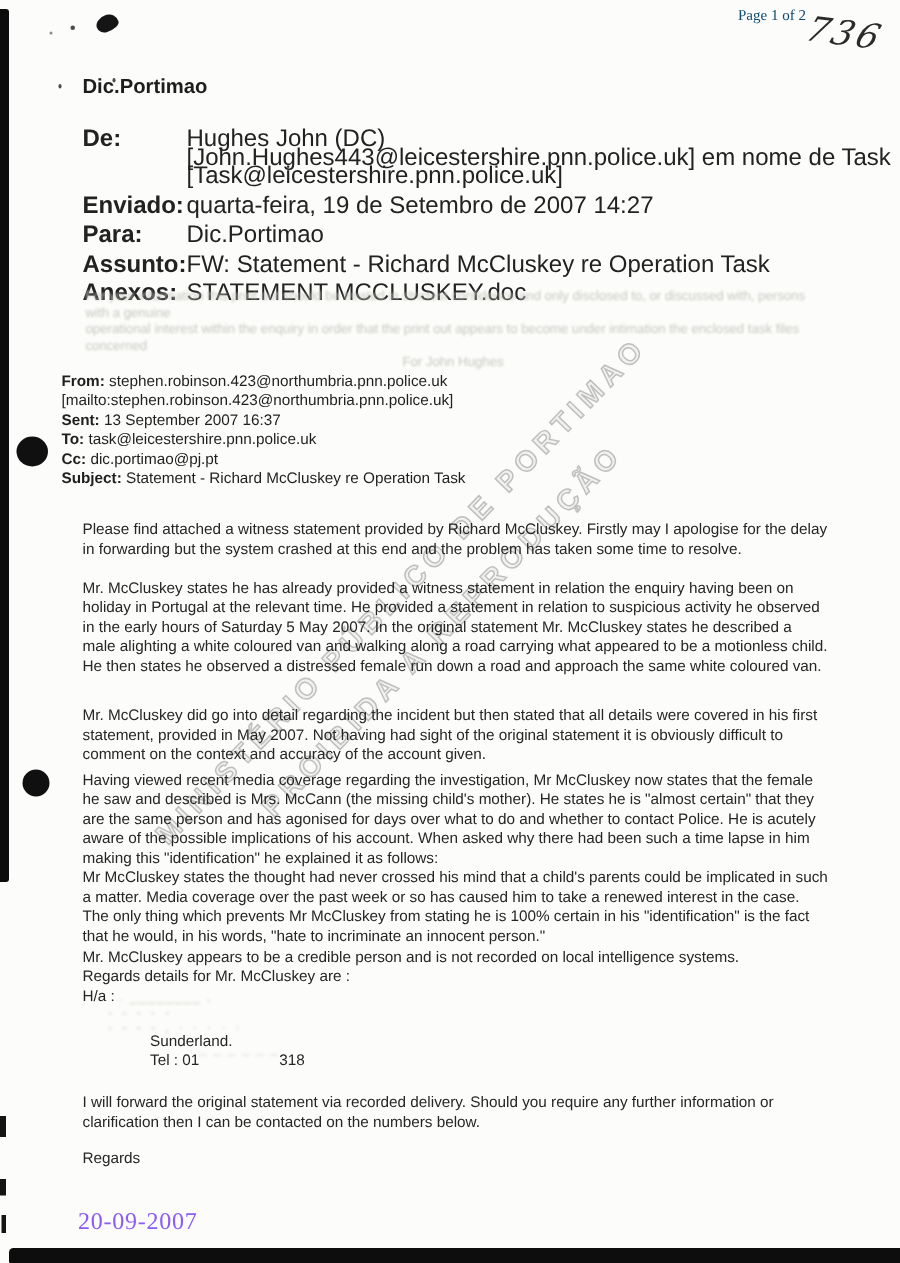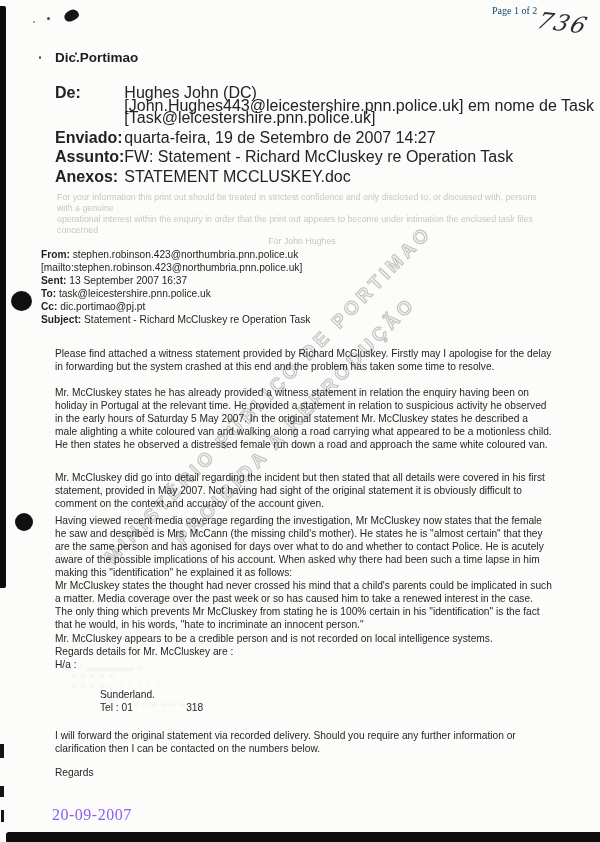--- a/index.html
+++ b/index.html
@@ -92,20 +92,24 @@
       <td>
         <div>Hughes John (DC) [John.Hughes443@leicestershire.pnn.police.uk] em nome de Task</div>
         <div>[Task@leicestershire.pnn.police.uk]</div>
       </td>
     </tr>
     <tr>
       <td class="lbl">Enviado:</td>
       <td>quarta-feira, 19 de Setembro de 2007 14:27</td>
     </tr>
     <tr>
+      <td class="lbl">Para:</td>
+      <td>Dic.Portimao</td>
+    </tr>
+    <tr>
       <td class="lbl">Assunto:</td>
       <td>FW: Statement - Richard McCluskey re Operation Task</td>
     </tr>
     <tr>
       <td class="lbl">Anexos:</td>
       <td>STATEMENT MCCLUSKEY.doc</td>
     </tr>
   </tbody>
     </table>
 

